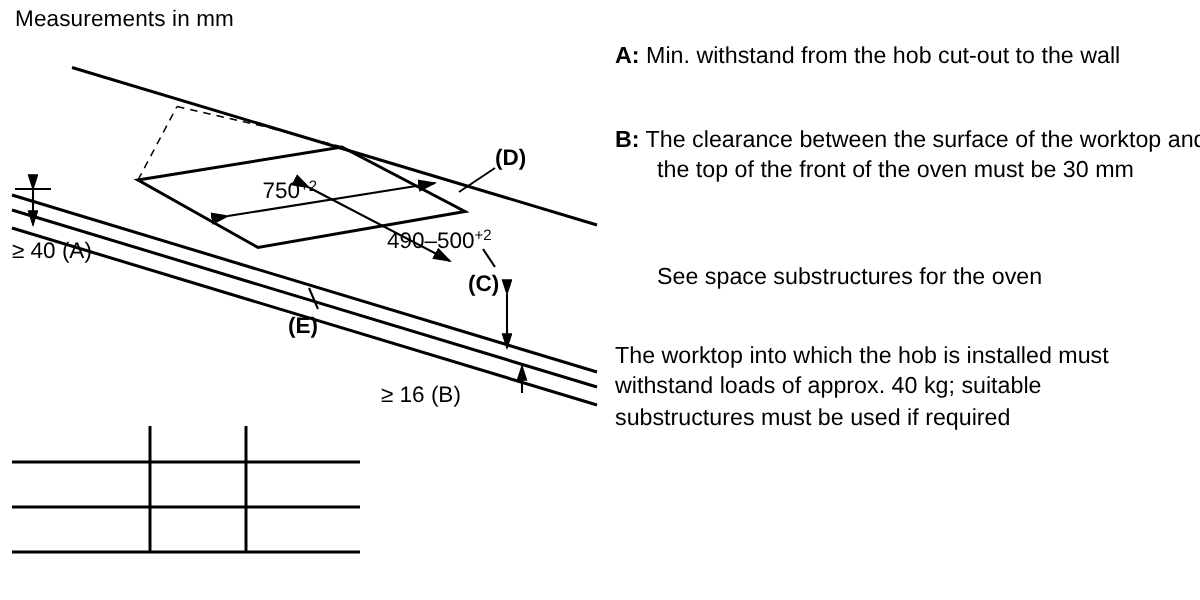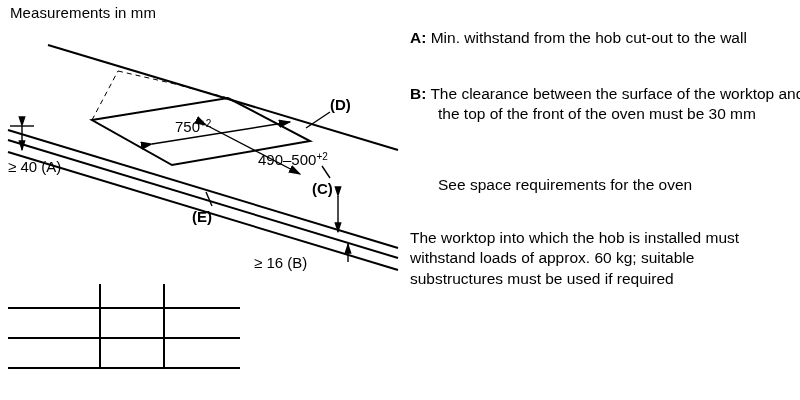--- a/index.html
+++ b/index.html
@@ -184,20 +184,20 @@
       <span class="lbl">A:</span>
       <span>Min. withstand from the hob cut-out to the wall</span>
     </div>
 
     <div class="note note-ind" id="note-b">
       <span class="lbl">B:</span>
       <span>The clearance between the surface of the worktop and the top of the front of the oven must be 30 mm</span>
     </div>
 
     <div class="note" id="note-c">
-      <span>See space requirements for the oven</span>
+      <span>See space substructures for the oven</span>
     </div>
 
     <div class="note" id="note-d">
-      <span>The worktop into which the hob is installed must withstand loads of approx. 60 kg; suitable substructures must be used if required</span>
+      <span>The worktop into which the hob is installed must withstand loads of approx. 40 kg; suitable substructures must be used if required</span>
     </div>
   </div>
 </div>
 
 </body></html>

